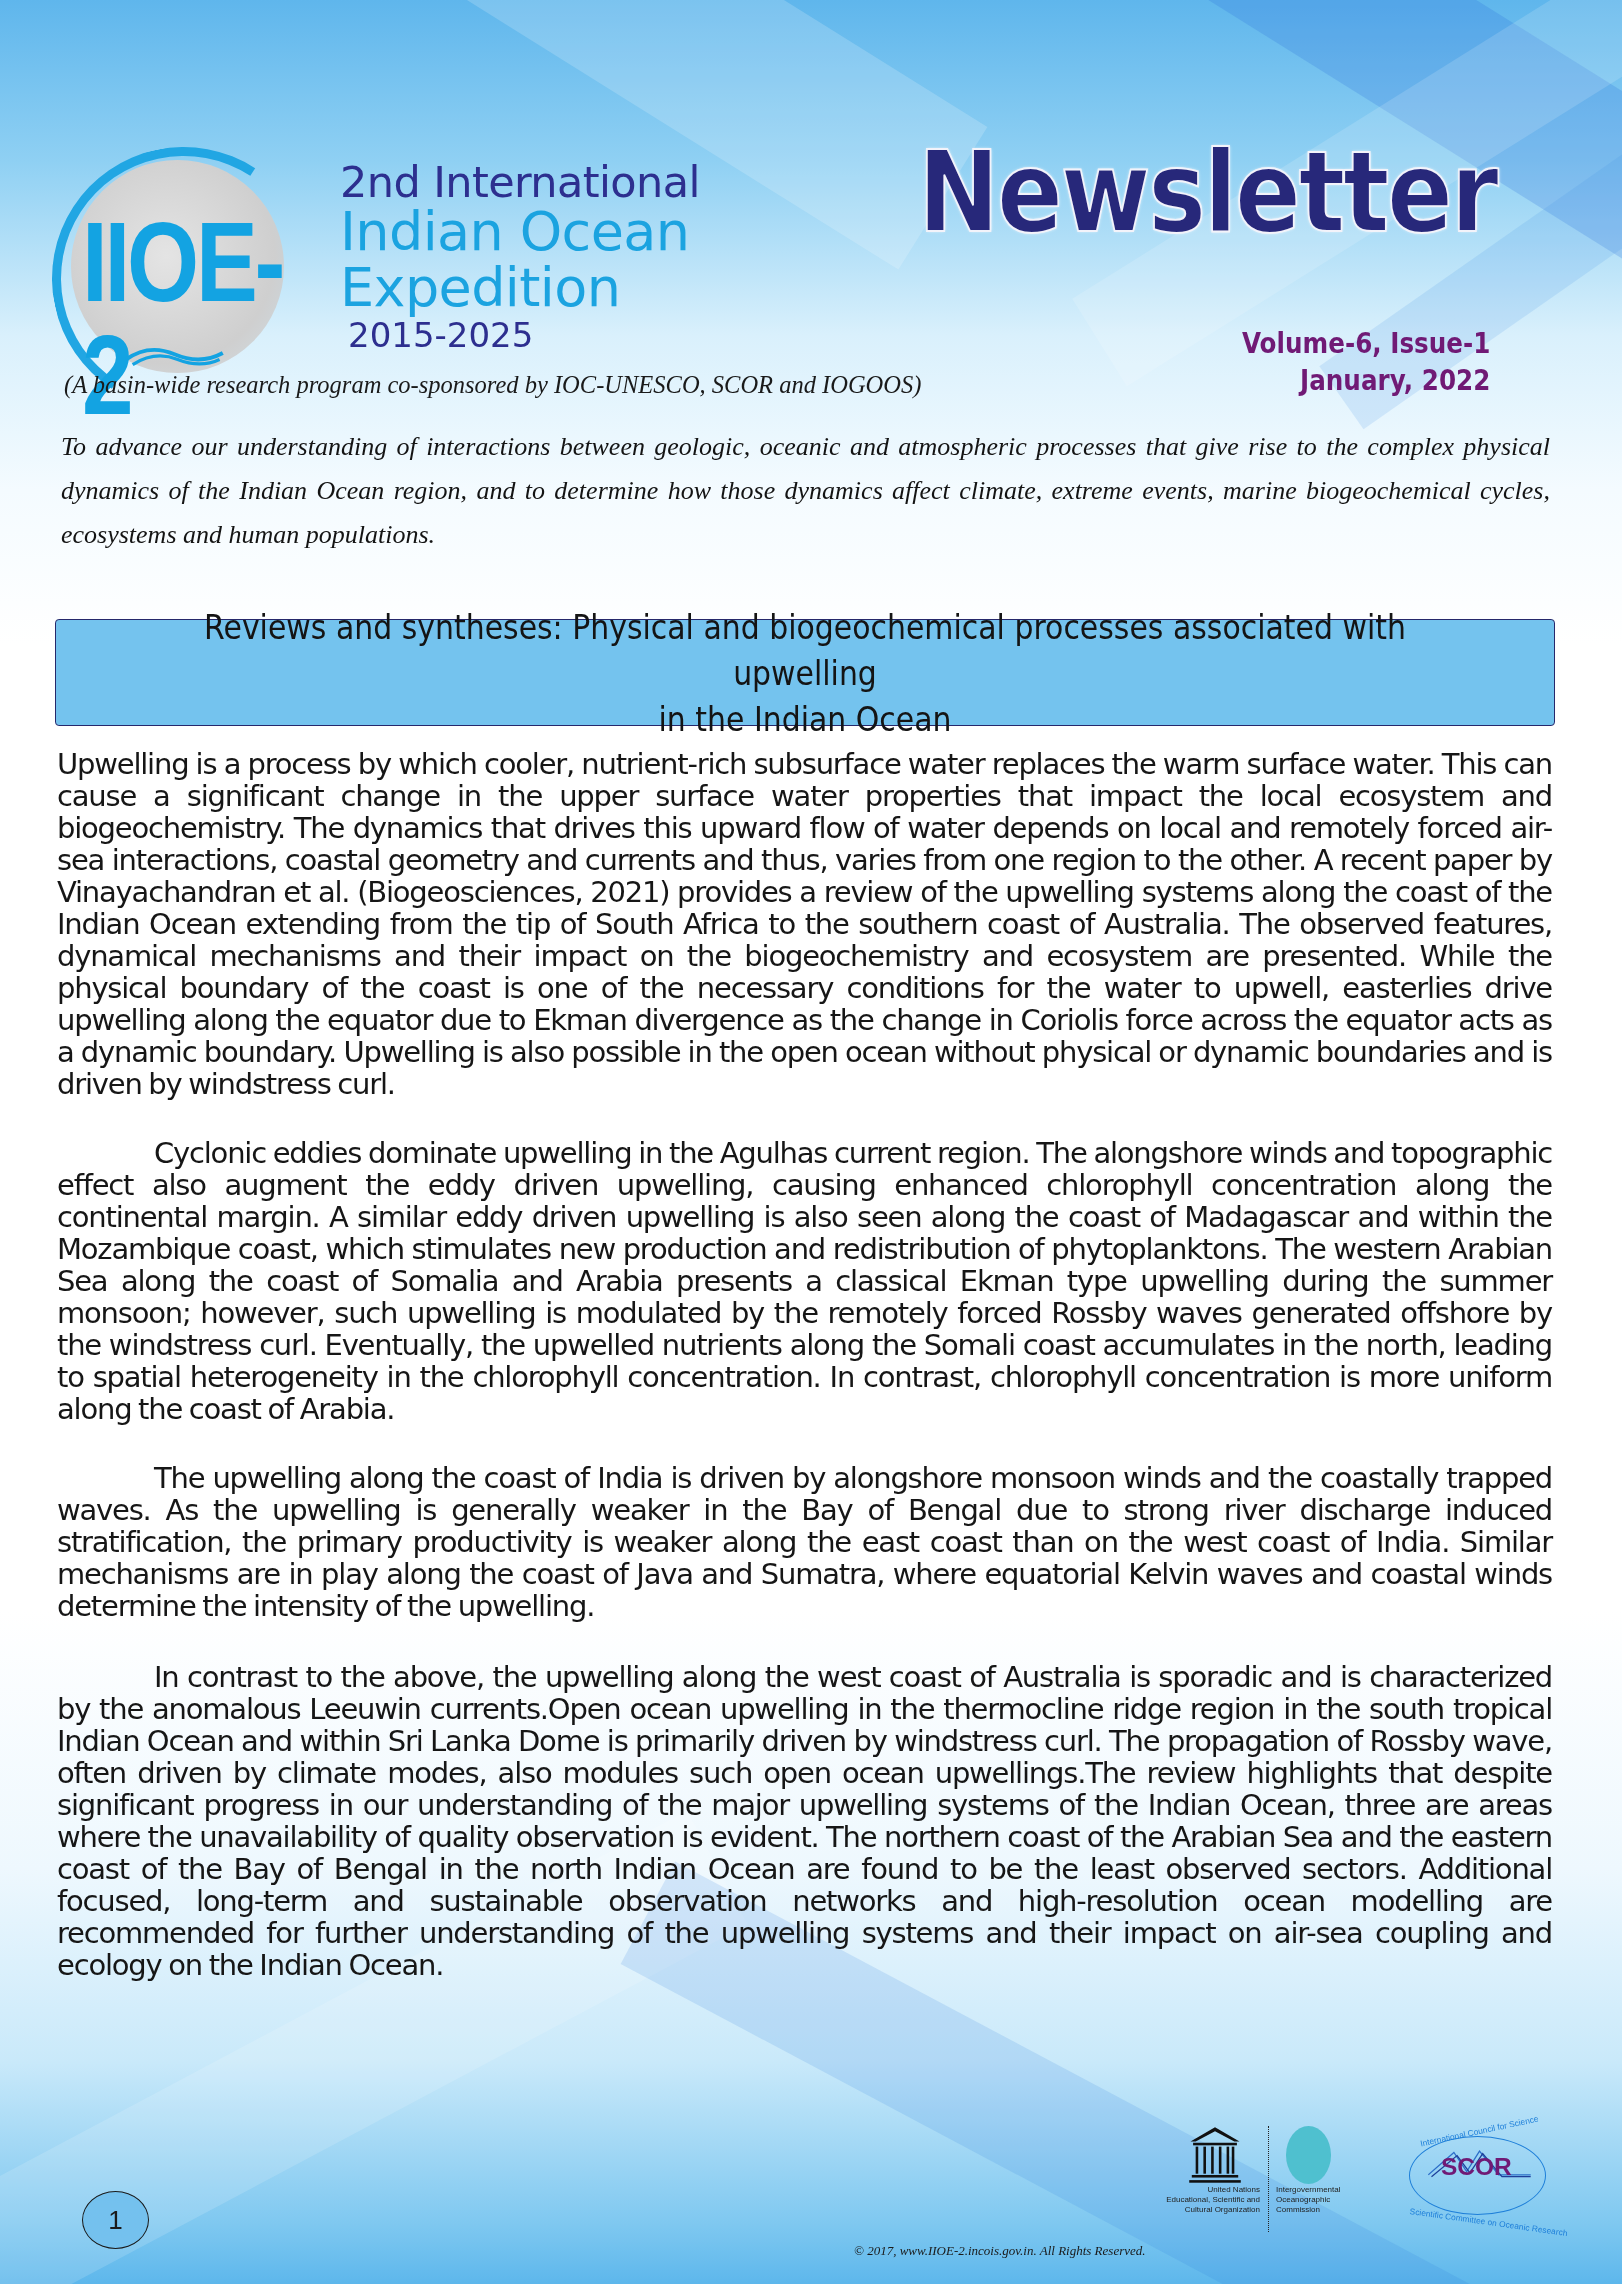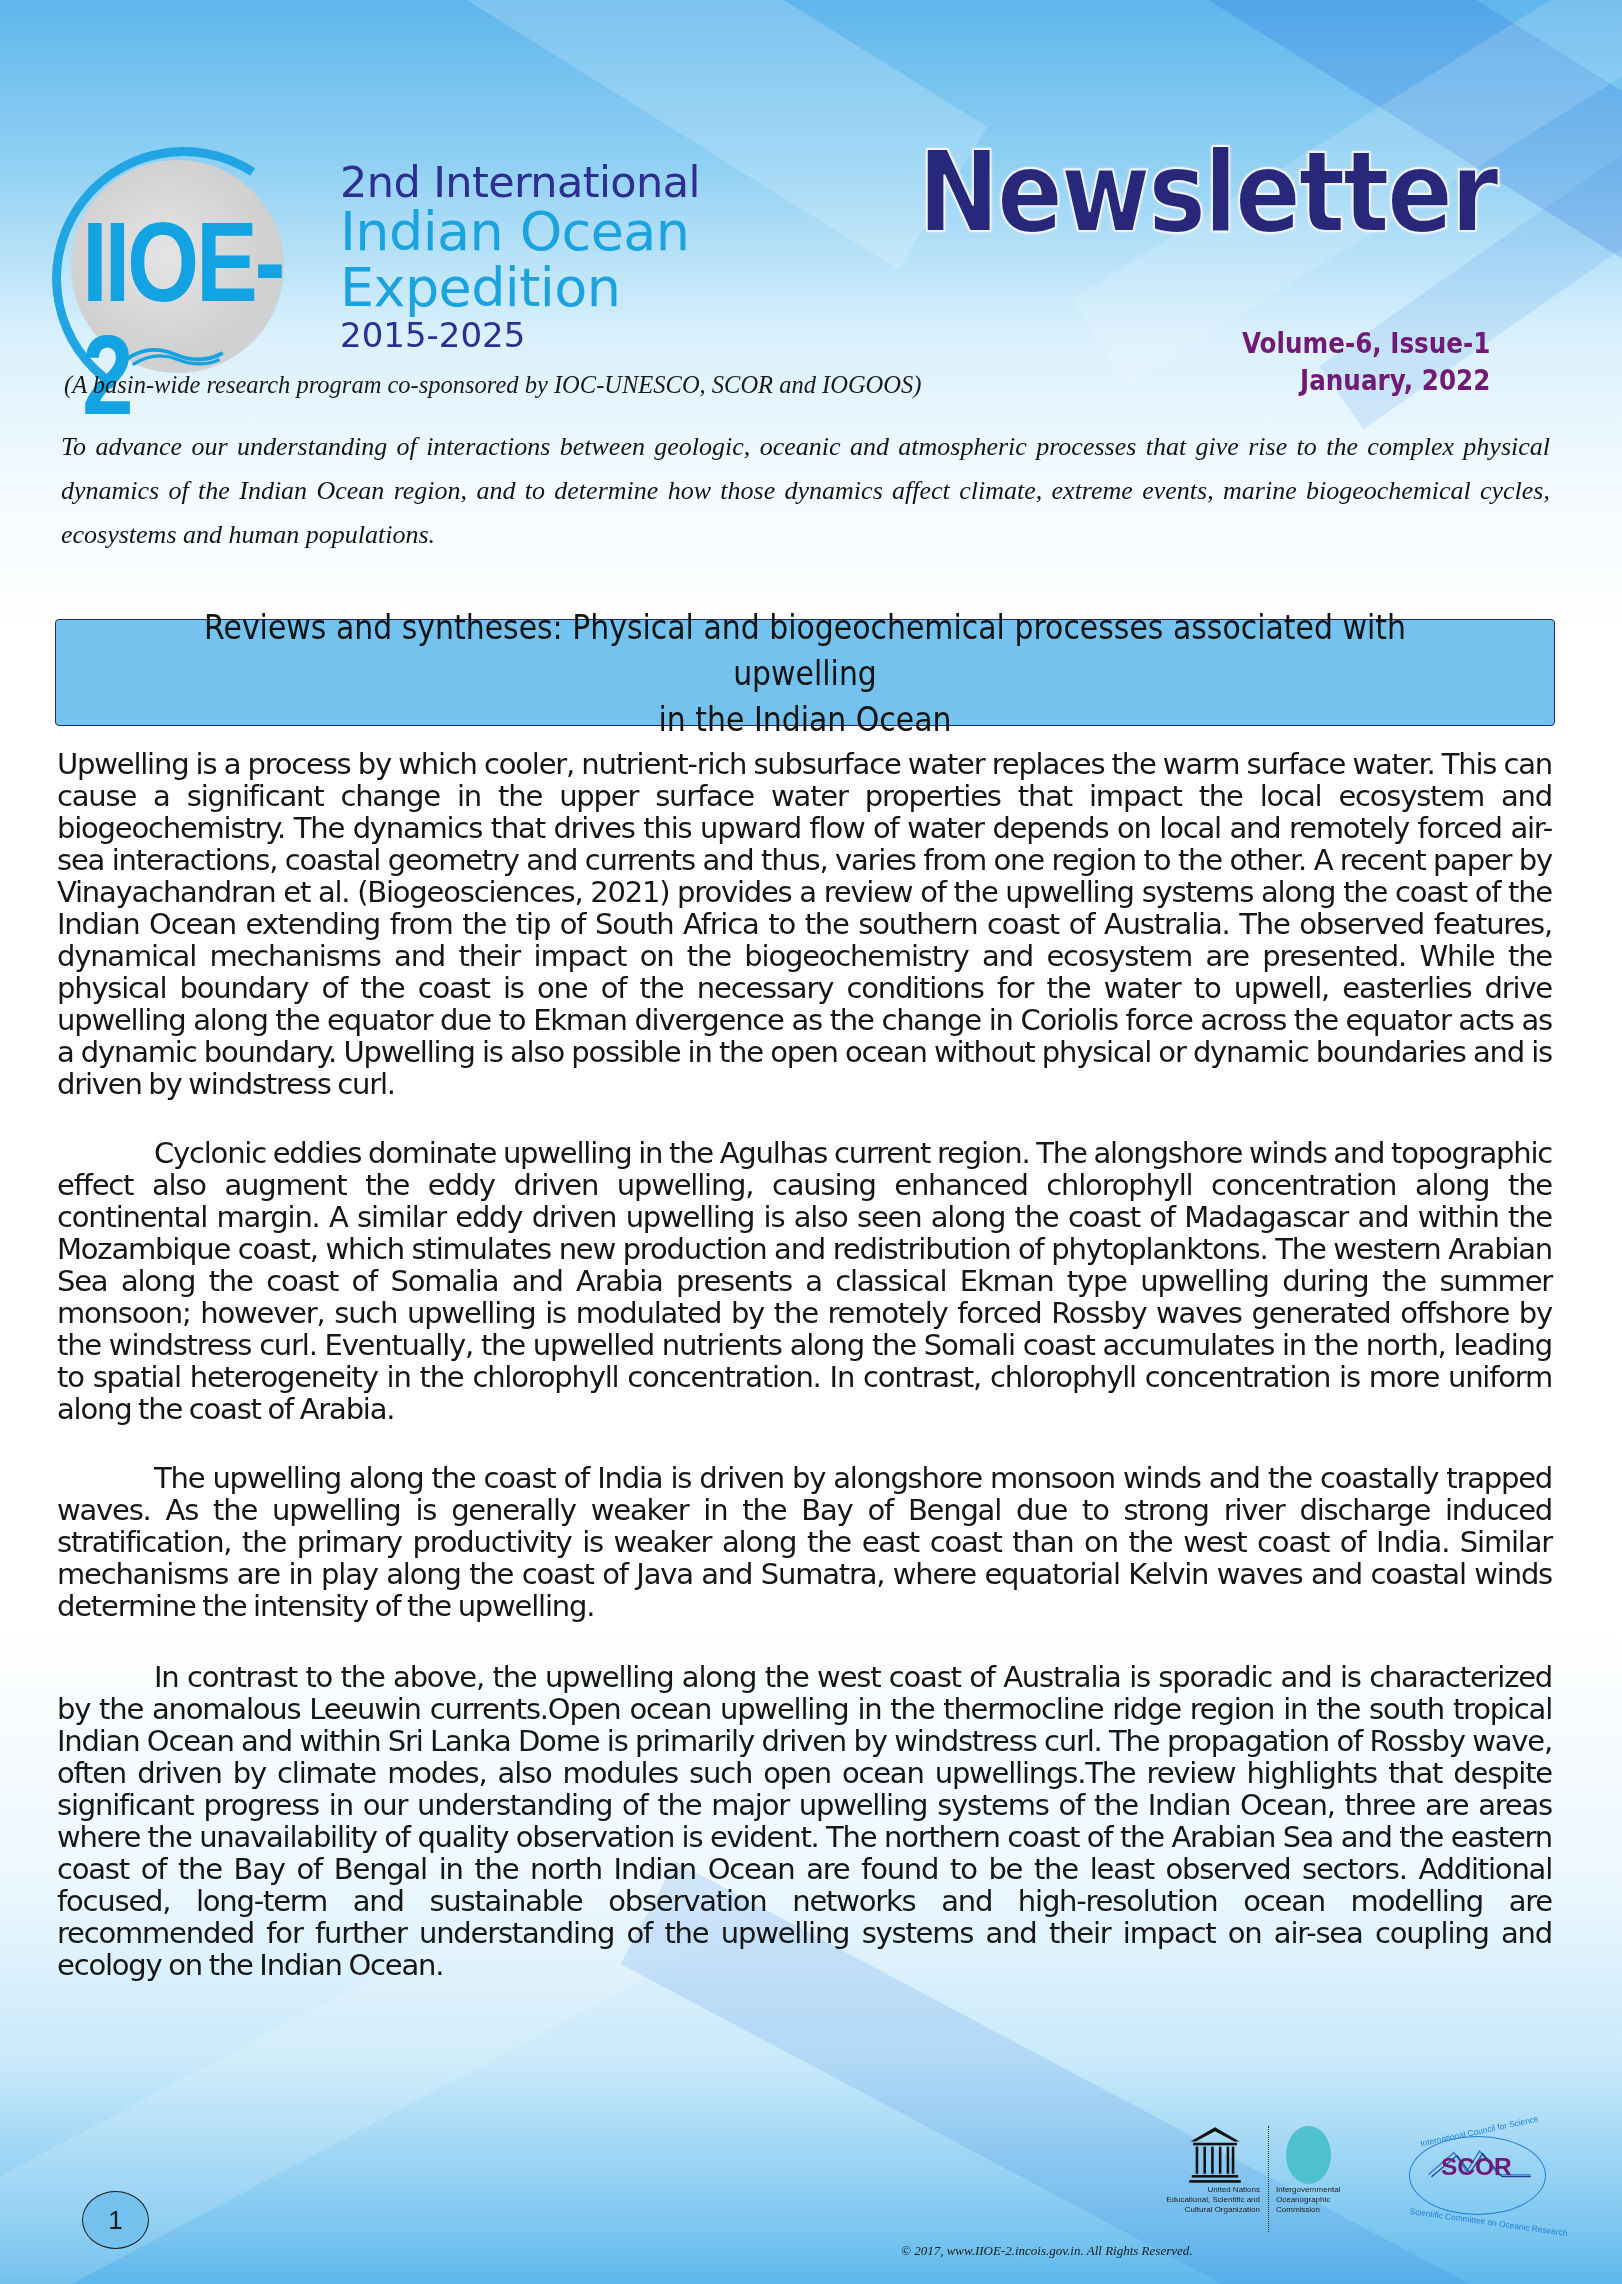--- a/index.html
+++ b/index.html
@@ -31,21 +31,21 @@
   }
   .iioe-text {
     position: absolute; left: 30px; top: 59px; font-family: "Liberation Sans", sans-serif;
     font-weight: bold; font-size: 113px; color: #13a3e2; letter-spacing: -3.9px; line-height: 1;
     transform: scaleX(0.82); transform-origin: left top;
   }
   .waves { position: absolute; left: 71px; top: 193px; width: 103px; height: 26px; }
   .org-title { position: absolute; left: 340px; top: 161px; line-height: 1; }
   .org-line1 { font-size: 43px; color: #2d2f8f; font-family: "DejaVu Sans", sans-serif; letter-spacing: -0.6px; }
   .org-line2, .org-line3 { font-size: 54px; color: #1ba3e0; font-family: "DejaVu Sans", sans-serif; letter-spacing: -0.6px; margin-top: 1.3px; }
-  .org-line4 { font-size: 34px; color: #2d2f8f; font-family: "DejaVu Sans", sans-serif; margin-top: 3.9px; }
+  .org-line4 { font-size: 34px; color: #2d2f8f; font-family: "DejaVu Sans", sans-serif; margin-top: 3.9px; margin-left: 8px; }
   .cosponsor {
     position: absolute; left: 64px; top: 371px; font-family: "Liberation Serif", serif; font-style: italic;
     font-size: 24.5px; color: #1a1a1a;
   }
 
   .newsletter {
     position: absolute; left: 918px; top: 126px;
     font-family: "DejaVu Sans", sans-serif; font-weight: bold; font-size: 113px;
     color: #27287a; letter-spacing: -2.6px;
     -webkit-text-stroke: 1.9px #f3f3fa;
@@ -103,21 +103,21 @@
   .ioc-circle { position: absolute; left: 9.7px; top: 0; width: 45px; height: 58px; border-radius: 50%; background: #4fc0cf; }
   .ioc-label { position: absolute; left: 0; top: 59px; font-size: 8px; line-height: 9.7px; color: #222; font-family: "Liberation Sans", sans-serif; white-space: nowrap; }
   .scor { position: absolute; left: 590px; top: 0; width: 174px; height: 110px; }
   .scor-ellipse { position: absolute; left: 13px; top: 16px; width: 135px; height: 77px; border: 1.9px solid #1e7fd9; border-radius: 50%; }
   .scor-text { position: absolute; left: 45px; top: 33px; font-family: "Liberation Sans", sans-serif; font-weight: bold; font-size: 24.5px; color: #701a75; }
   .scor-top { position: absolute; left: 23px; top: 6.4px; font-size: 8.4px; color: #1e7fd9; font-family: "Liberation Sans", sans-serif; transform: rotate(-12deg); white-space: nowrap; }
   .scor-bottom { position: absolute; left: 13px; top: 97px; font-size: 8.4px; color: #1e7fd9; font-family: "Liberation Sans", sans-serif; transform: rotate(8deg); white-space: nowrap; }
 
   .copyright {
     position: absolute; left: 854px; top: 2243px; font-family: "Liberation Serif", serif; font-style: italic;
-    font-size: 13px; color: #1a1a1a; margin-left: 47px;
+    font-size: 13px; color: #1a1a1a;
   }
   .page-num {
     position: absolute; left: 82px; top: 2191px; width: 67px; height: 58px; box-sizing: border-box;
     border: 1.3px solid #1a1a1a; border-radius: 50%; background: #74c1ee;
     display: flex; align-items: center; justify-content: center;
     font-family: "Liberation Sans", sans-serif; font-size: 26px; color: #1a1a1a;
   }
 </style>
 </head>
 <body>

